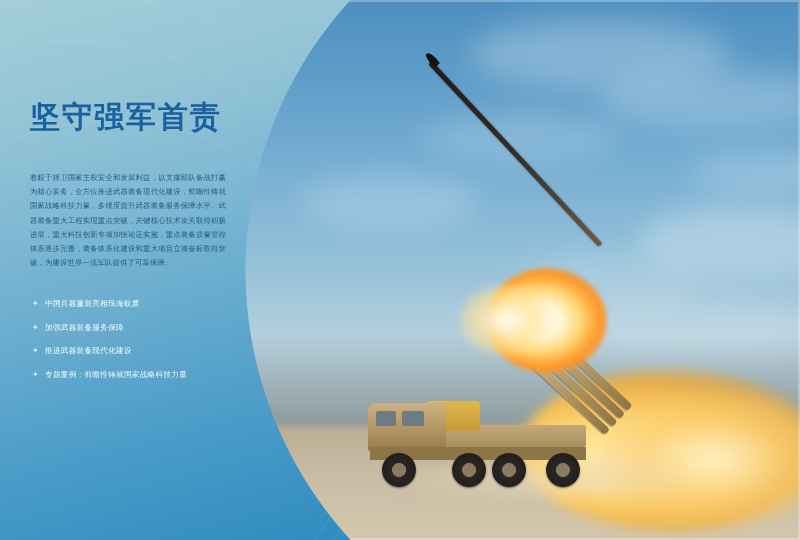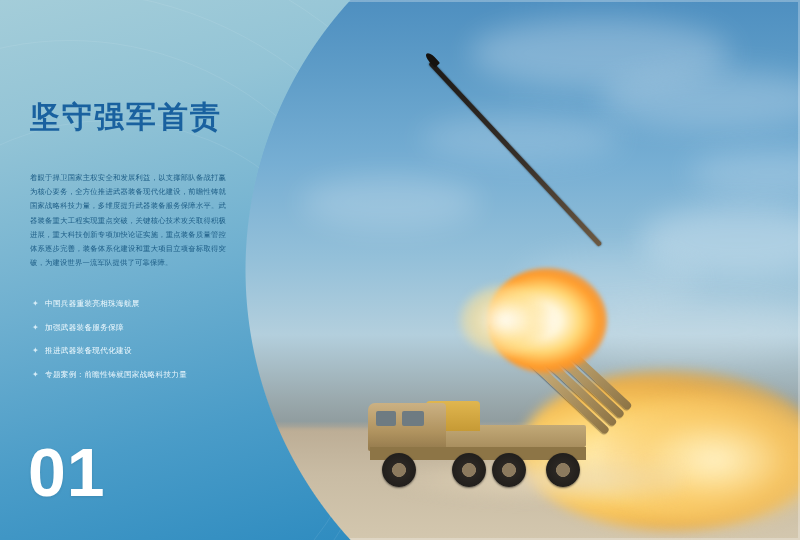--- a/index.html
+++ b/index.html
@@ -290,16 +290,15 @@
       <div class="bullet">
         <span class="dot">✦</span>
         <span>推进武器装备现代化建设</span>
       </div>
       <div class="bullet last">
         <span class="dot">✦</span>
         <span>专题案例：前瞻性铸就国家战略科技力量</span>
       </div>
     </div>
 
-    <div class="bignum">01</div>
   </div>
 
 </div>
 
 </body></html>

